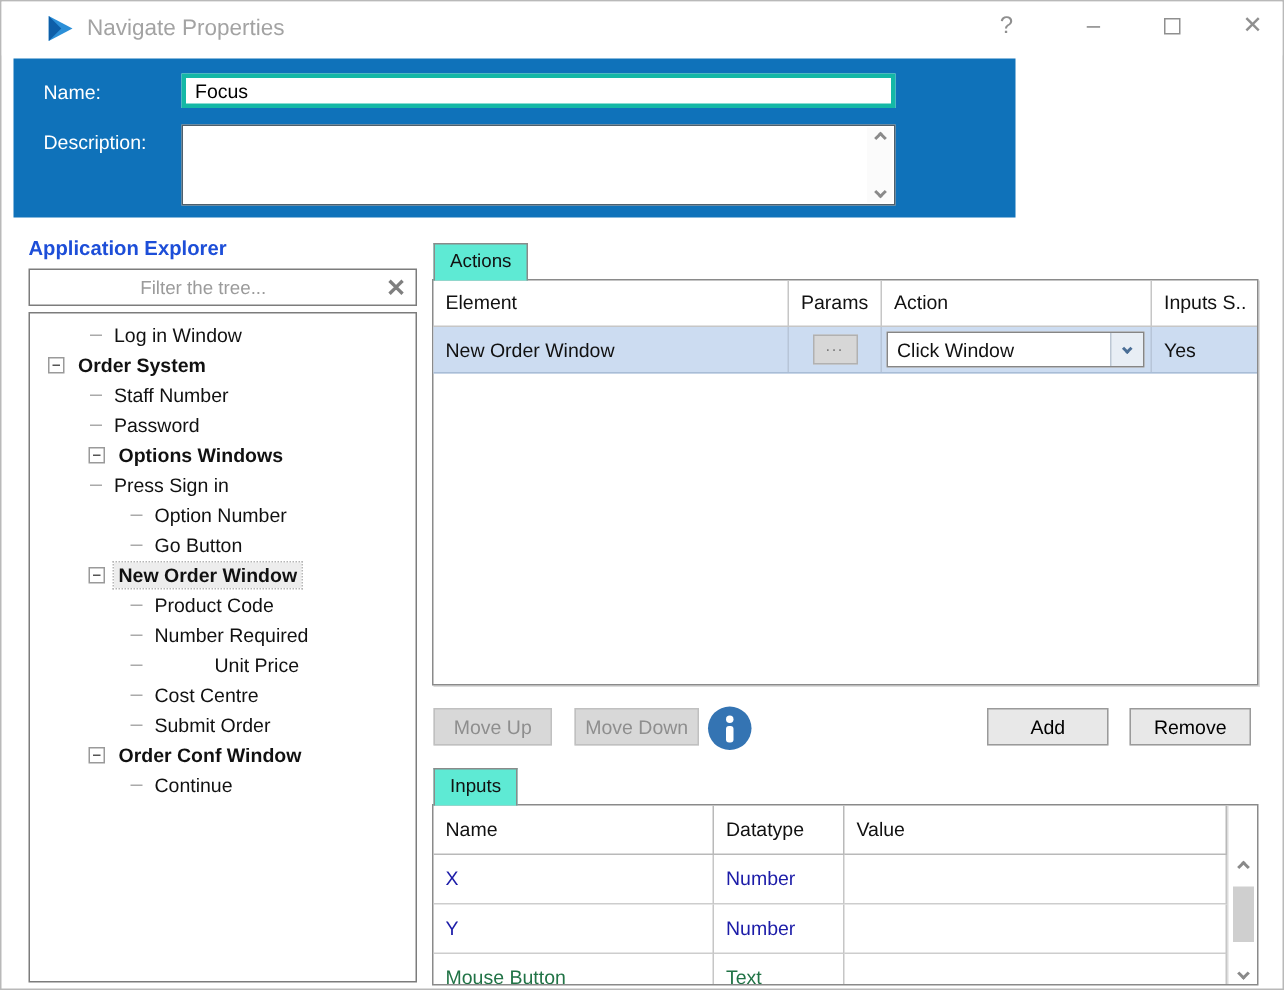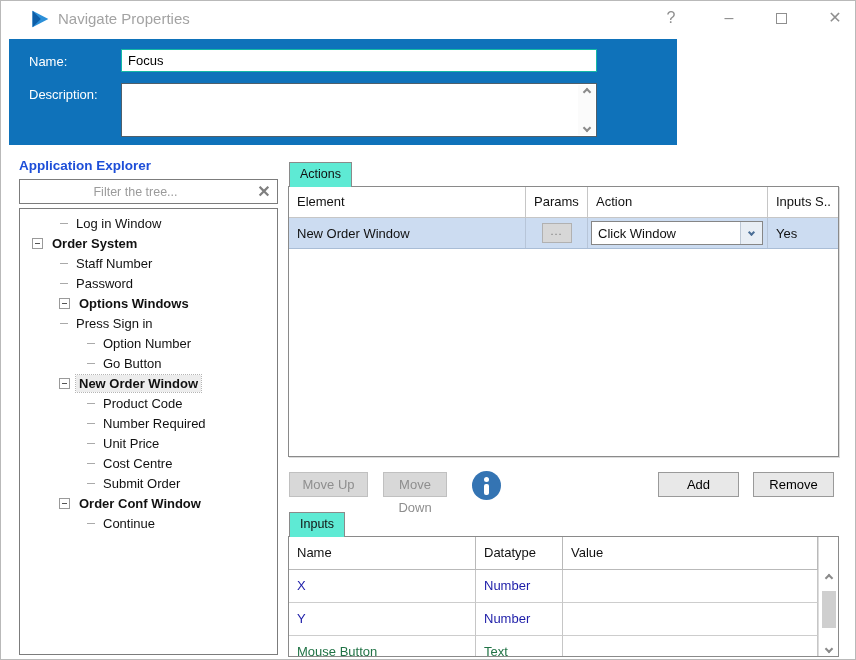--- a/index.html
+++ b/index.html
@@ -13,21 +13,21 @@
   .window-title { position: absolute; left: 57px; top: 9px; font-size: 15px; color: #a3a3a3; }
   .tb-btn { position: absolute; top: 0; width: 44px; height: 34px; text-align: center;
             line-height: 34px; font-size: 16px; color: #8f8f8f; cursor: default; }
   .tb-help { left: 648px; } .tb-min { left: 706px; } .tb-max { left: 758px; } .tb-close { left: 812px; }
   .max-glyph { display: inline-block; width: 11px; height: 11px; border: 1px solid #8f8f8f; vertical-align: middle; }
 
   
   .blue-header { position: absolute; left: 8px; top: 38px; width: 668px; height: 106px; }
   .bh-label { position: absolute; color: #fff; font-size: 13px; }
   .name-input { position: absolute; left: 112px; top: 10px; width: 476px; height: 23px;
-                border: 1px solid #14b8a6; font-size: 13px; padding: 0 6px; color: #000; background:#fff; }
+                border: 3px solid #14b8a6; font-size: 13px; padding: 0 6px; color: #000; background:#fff; }
   .desc-area { position: absolute; left: 112px; top: 44px; width: 476px; height: 54px;
                border: 1px solid #4f5f6b; background: #fff; }
   .desc-text { width: 100%; height: 100%; border: none; resize: none; outline: none; font-size: 13px; padding: 2px 20px 2px 6px; }
   .desc-scroll { position: absolute; right: 1px; top: 1px; bottom: 1px; width: 17px; background: #fbfbfb;
                  display: flex; flex-direction: column; justify-content: space-between; align-items: center; padding: 4px 0; }
 
   .chev { display: inline-block; width: 6px; height: 6px; border-left: 2px solid #8a8a8a; border-bottom: 2px solid #8a8a8a; }
   .chev.up { transform: rotate(135deg); } .chev.down { transform: rotate(-45deg); }
 
   
@@ -74,21 +74,21 @@
   .combo-text { flex: 1; font-size: 13px; padding-left: 6px; color: #111; }
   .combo-arrow { width: 22px; height: 100%; background: #e8eef5; border-left: 1px solid #bcc7d4;
                  display: flex; align-items: center; justify-content: center; }
   .combo-arrow .chev { border-color: #4a6e96; width: 5px; height: 5px; margin-top: -2px; }
 
   
   .btn { position: absolute; height: 25px; font-size: 13px; text-align: center;
          background: #e8e8e8; border: 1px solid #9a9a9a; color: #000; line-height: 23px; }
   .btn.disabled { background: #d8d8d8; border-color: #c0c0c0; color: #8e8e8e; }
   .btn-moveup { left: 288px; top: 471px; width: 79px; }
-  .btn-movedown { left: 382px; top: 471px; width: 64px; }
+  .btn-movedown { left: 382px; top: 471px; width: 83px; }
   .btn-add { left: 657px; top: 471px; width: 81px; }
   .btn-remove { left: 752px; top: 471px; width: 81px; }
   .info-icon { position: absolute; left: 471px; top: 470px; width: 29px; height: 29px; border-radius: 50%;
                display: flex; flex-direction: column; align-items: center; justify-content: center; }
   .info-dot { width: 5px; height: 5px; background: #fff; border-radius: 50%; margin-bottom: 2px; }
   .info-stem { width: 5px; height: 11px; background: #fff; border-radius: 2px; }
 
   
   .inputs-table { position: absolute; left: 287px; top: 535px; width: 551px; height: 121px;
                   border: 1px solid #8a8a8a; background: #fff; overflow: hidden; z-index: 2; }
@@ -197,21 +197,21 @@
       <div class="tree-item" style="padding-left: 67px;">
 
     <span class="dash"></span>
     <span class="tree-label">Product Code</span>
   </div>
       <div class="tree-item" style="padding-left: 67px;">
 
     <span class="dash"></span>
     <span class="tree-label">Number Required</span>
   </div>
-      <div class="tree-item" style="padding-left: 67px;">
+      <div class="tree-item" style="padding-left: 67px; gap: 40px;">
 
     <span class="dash"></span>
     <span class="tree-label">Unit Price</span>
   </div>
       <div class="tree-item" style="padding-left: 67px;">
 
     <span class="dash"></span>
     <span class="tree-label">Cost Centre</span>
   </div>
       <div class="tree-item" style="padding-left: 67px;">

